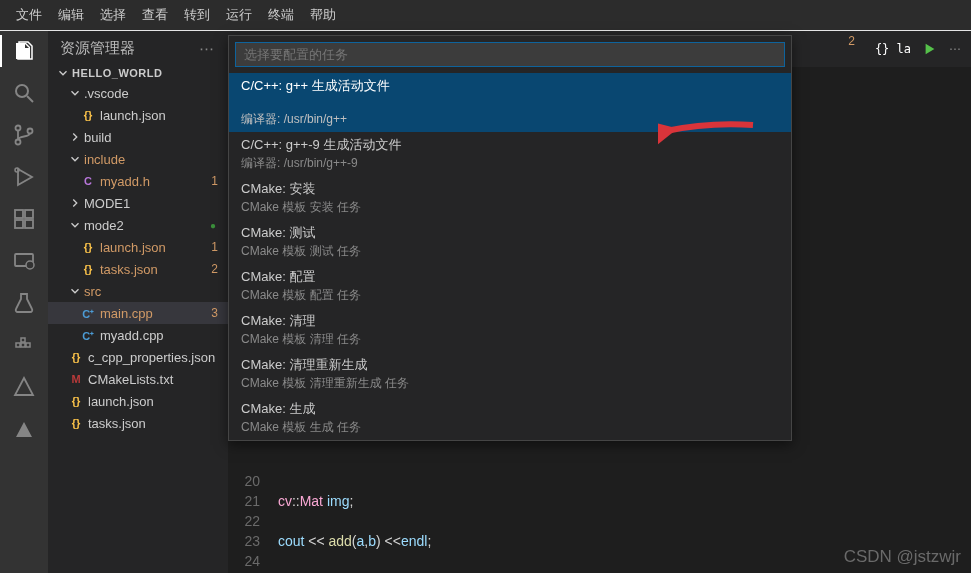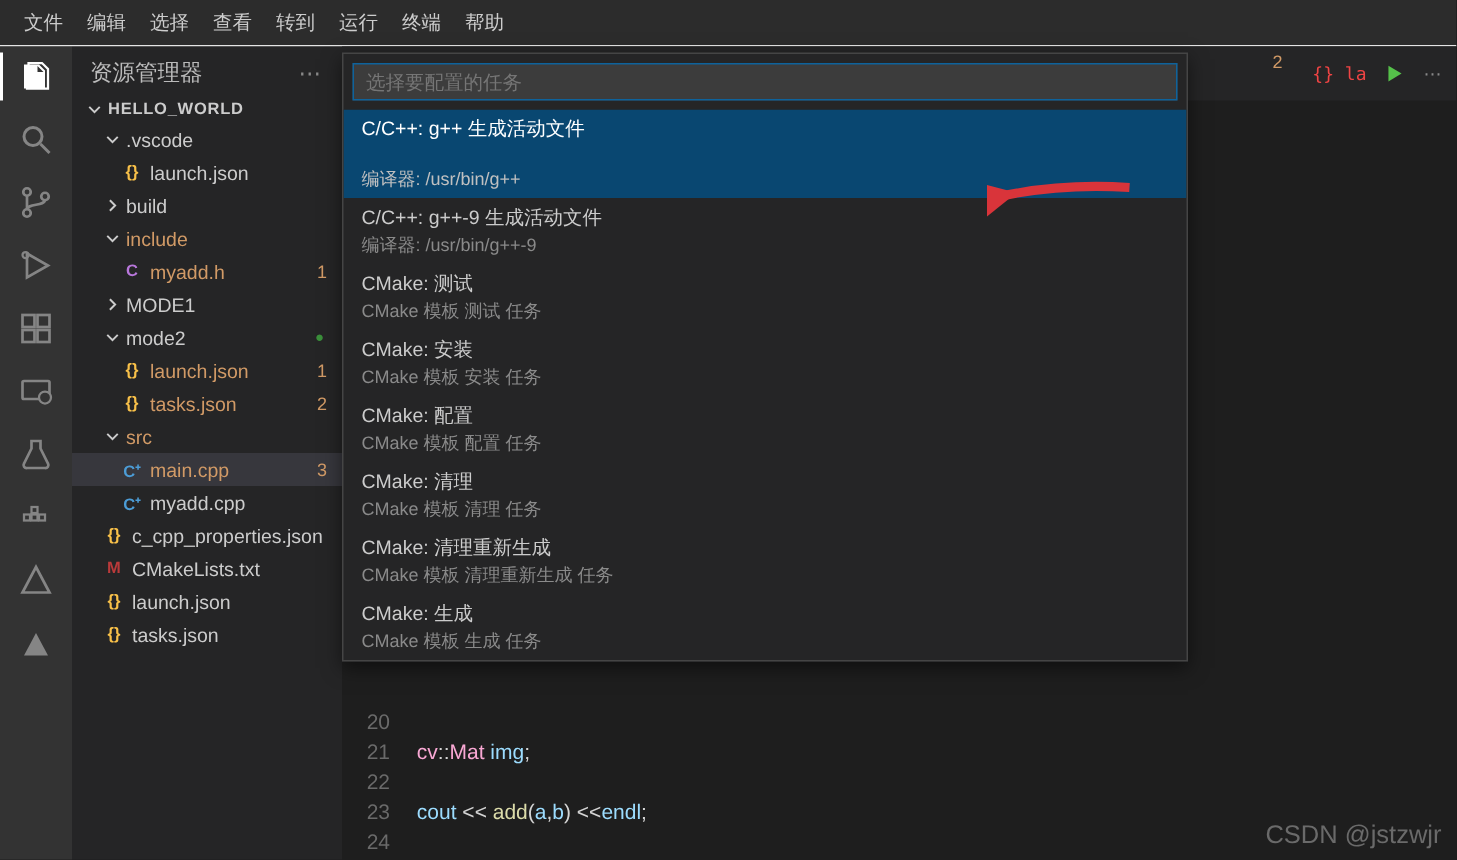--- a/index.html
+++ b/index.html
@@ -31,21 +31,21 @@
 .tree-item.selected { background: #37373d; }
 .ficon { width: 16px; height: 16px; margin-right: 4px; flex-shrink: 0; display: inline-flex; align-items: center; justify-content: center; font-size: 11px; font-weight: bold; }
 .ficon.json { color: #f9c149; }
 .ficon.chead { color: #b877db; }
 .ficon.cpp { color: #4c9cd6; }
 .ficon.cmake { color: #b93a3a; }
 .ind { width: 12px; display: inline-block; flex-shrink: 0; }
 
 .editor-area { flex: 1; background: #1e1e1e; position: relative; display: flex; flex-direction: column; }
 .tab-row { display: flex; background: #252526; height: 36px; align-items: center; justify-content: flex-end; padding-right: 10px; font-size: 12px; color: #aaa; gap: 12px; }
-.tab-row .tab-la { color: #ef4444; font-family: monospace; }
+.tab-row .tab-la { color: #ffffff; font-family: monospace; }
 .play { width: 14px; height: 14px; fill: #55c14a; }
 
 .dropdown { position: absolute; left: 0px; top: 4px; width: 564px; background: #252526; border: 1px solid #454545; box-shadow: 0 4px 12px rgba(0,0,0,0.5); z-index: 10; }
 .dropdown-input-wrap { padding: 6px; }
 .dropdown-input { width: 100%; background: #3c3c3c; border: 1px solid #0e639c; color: #888; padding: 4px 8px; font-size: 13px; outline: none; }
 .dd-list { max-height: 400px; overflow: hidden; }
 .dd-item { padding: 4px 12px; font-size: 13px; cursor: pointer; }
 .dd-item .main-label { color: #cccccc; }
 .dd-item .sub-label { color: #8a8a8a; font-size: 12px; margin-top: 1px; }
 .dd-item.selected { background: #094771; }
@@ -278,26 +278,26 @@
       <div class="dd-list" id="dd-list">
           <div class="dd-item selected">
             <div class="main-label">C/C++: g++ 生成活动文件</div>
             <div class="sub-label">编译器: /usr/bin/g++</div>
           </div>
           <div class="dd-item">
             <div class="main-label">C/C++: g++-9 生成活动文件</div>
             <div class="sub-label">编译器: /usr/bin/g++-9</div>
           </div>
           <div class="dd-item">
+            <div class="main-label">CMake: 安装</div>
+            <div class="sub-label">CMake 模板 安装 任务</div>
+          </div>
+          <div class="dd-item">
             <div class="main-label">CMake: 测试</div>
             <div class="sub-label">CMake 模板 测试 任务</div>
-          </div>
-          <div class="dd-item">
-            <div class="main-label">CMake: 安装</div>
-            <div class="sub-label">CMake 模板 安装 任务</div>
           </div>
           <div class="dd-item">
             <div class="main-label">CMake: 配置</div>
             <div class="sub-label">CMake 模板 配置 任务</div>
           </div>
           <div class="dd-item">
             <div class="main-label">CMake: 清理</div>
             <div class="sub-label">CMake 模板 清理 任务</div>
           </div>
           <div class="dd-item">

